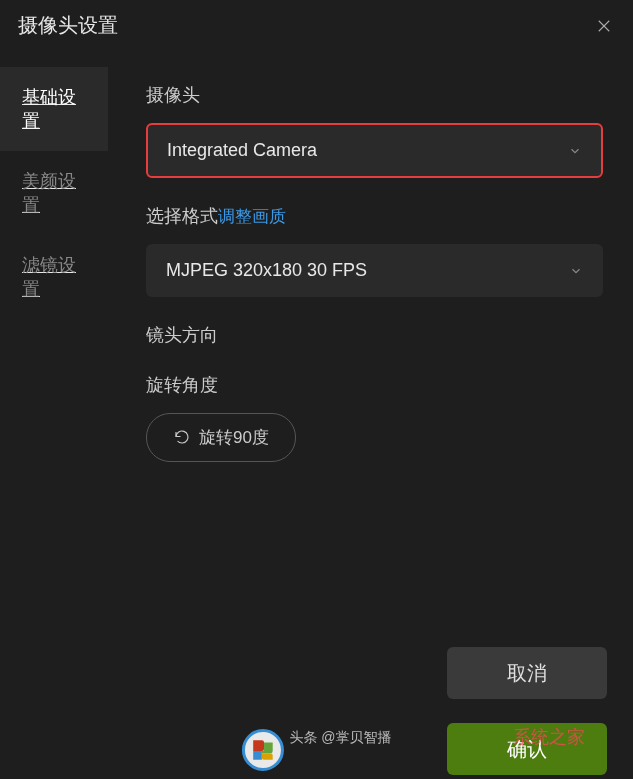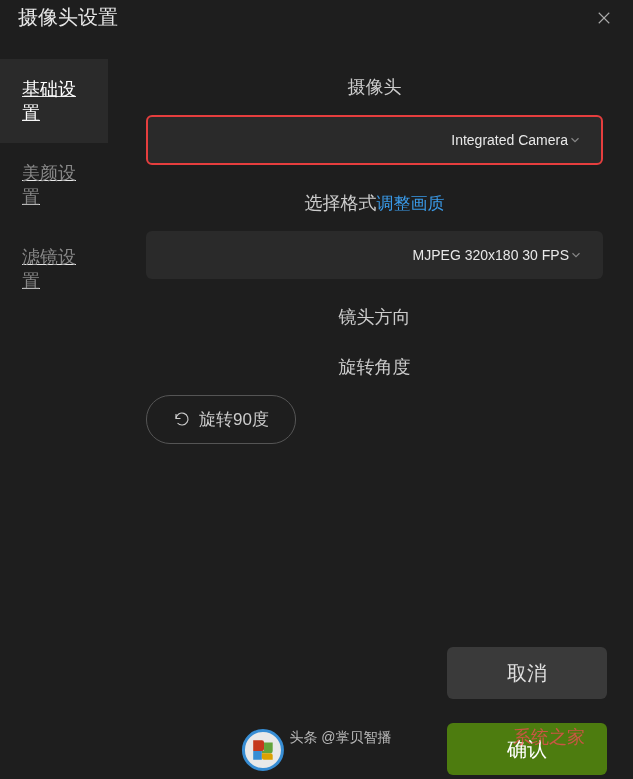--- a/index.html
+++ b/index.html
@@ -12,21 +12,21 @@
       height: 779px;
       background: #1e1e1e;
       font-family: "Microsoft YaHei", "PingFang SC", sans-serif;
       color: #e8e8e8;
       overflow: hidden;
     }
     .titlebar {
       display: flex;
       justify-content: space-between;
       align-items: center;
-      padding: 4px 18px 20px 18px;
+      padding: 12px 18px 20px 18px;
     }
     .title {
       font-size: 20px;
       color: #e8e8e8;
       font-weight: 400;
     }
     .close-icon {
       width: 22px;
       height: 22px;
       cursor: pointer;
@@ -62,41 +62,41 @@
     }
     .content {
       flex: 1;
       padding: 24px 30px 0 38px;
     }
     .field-group {
       margin-bottom: 26px;
     }
     .field-label-row {
       display: flex;
-      justify-content: center;
+      justify-content: flex-start;
       align-items: center;
       margin-bottom: 16px;
     }
     .field-label {
       font-size: 18px;
       color: #cccccc;
     }
     .field-link {
       font-size: 17px;
       color: #3a9ae8;
       cursor: pointer;
     }
     .select {
       display: flex;
-      justify-content: flex-end;
+      justify-content: space-between;
       align-items: center;
       background: #2a2a2a;
       border-radius: 6px;
       padding: 16px 20px;
-      font-size: 14px;
+      font-size: 18px;
       color: #e8e8e8;
       cursor: pointer;
     }
     .select.highlighted {
       border: 2px solid #e63e3e;
       padding: 15px 19px;
     }
     .chevron-down {
       width: 14px;
       height: 14px;

